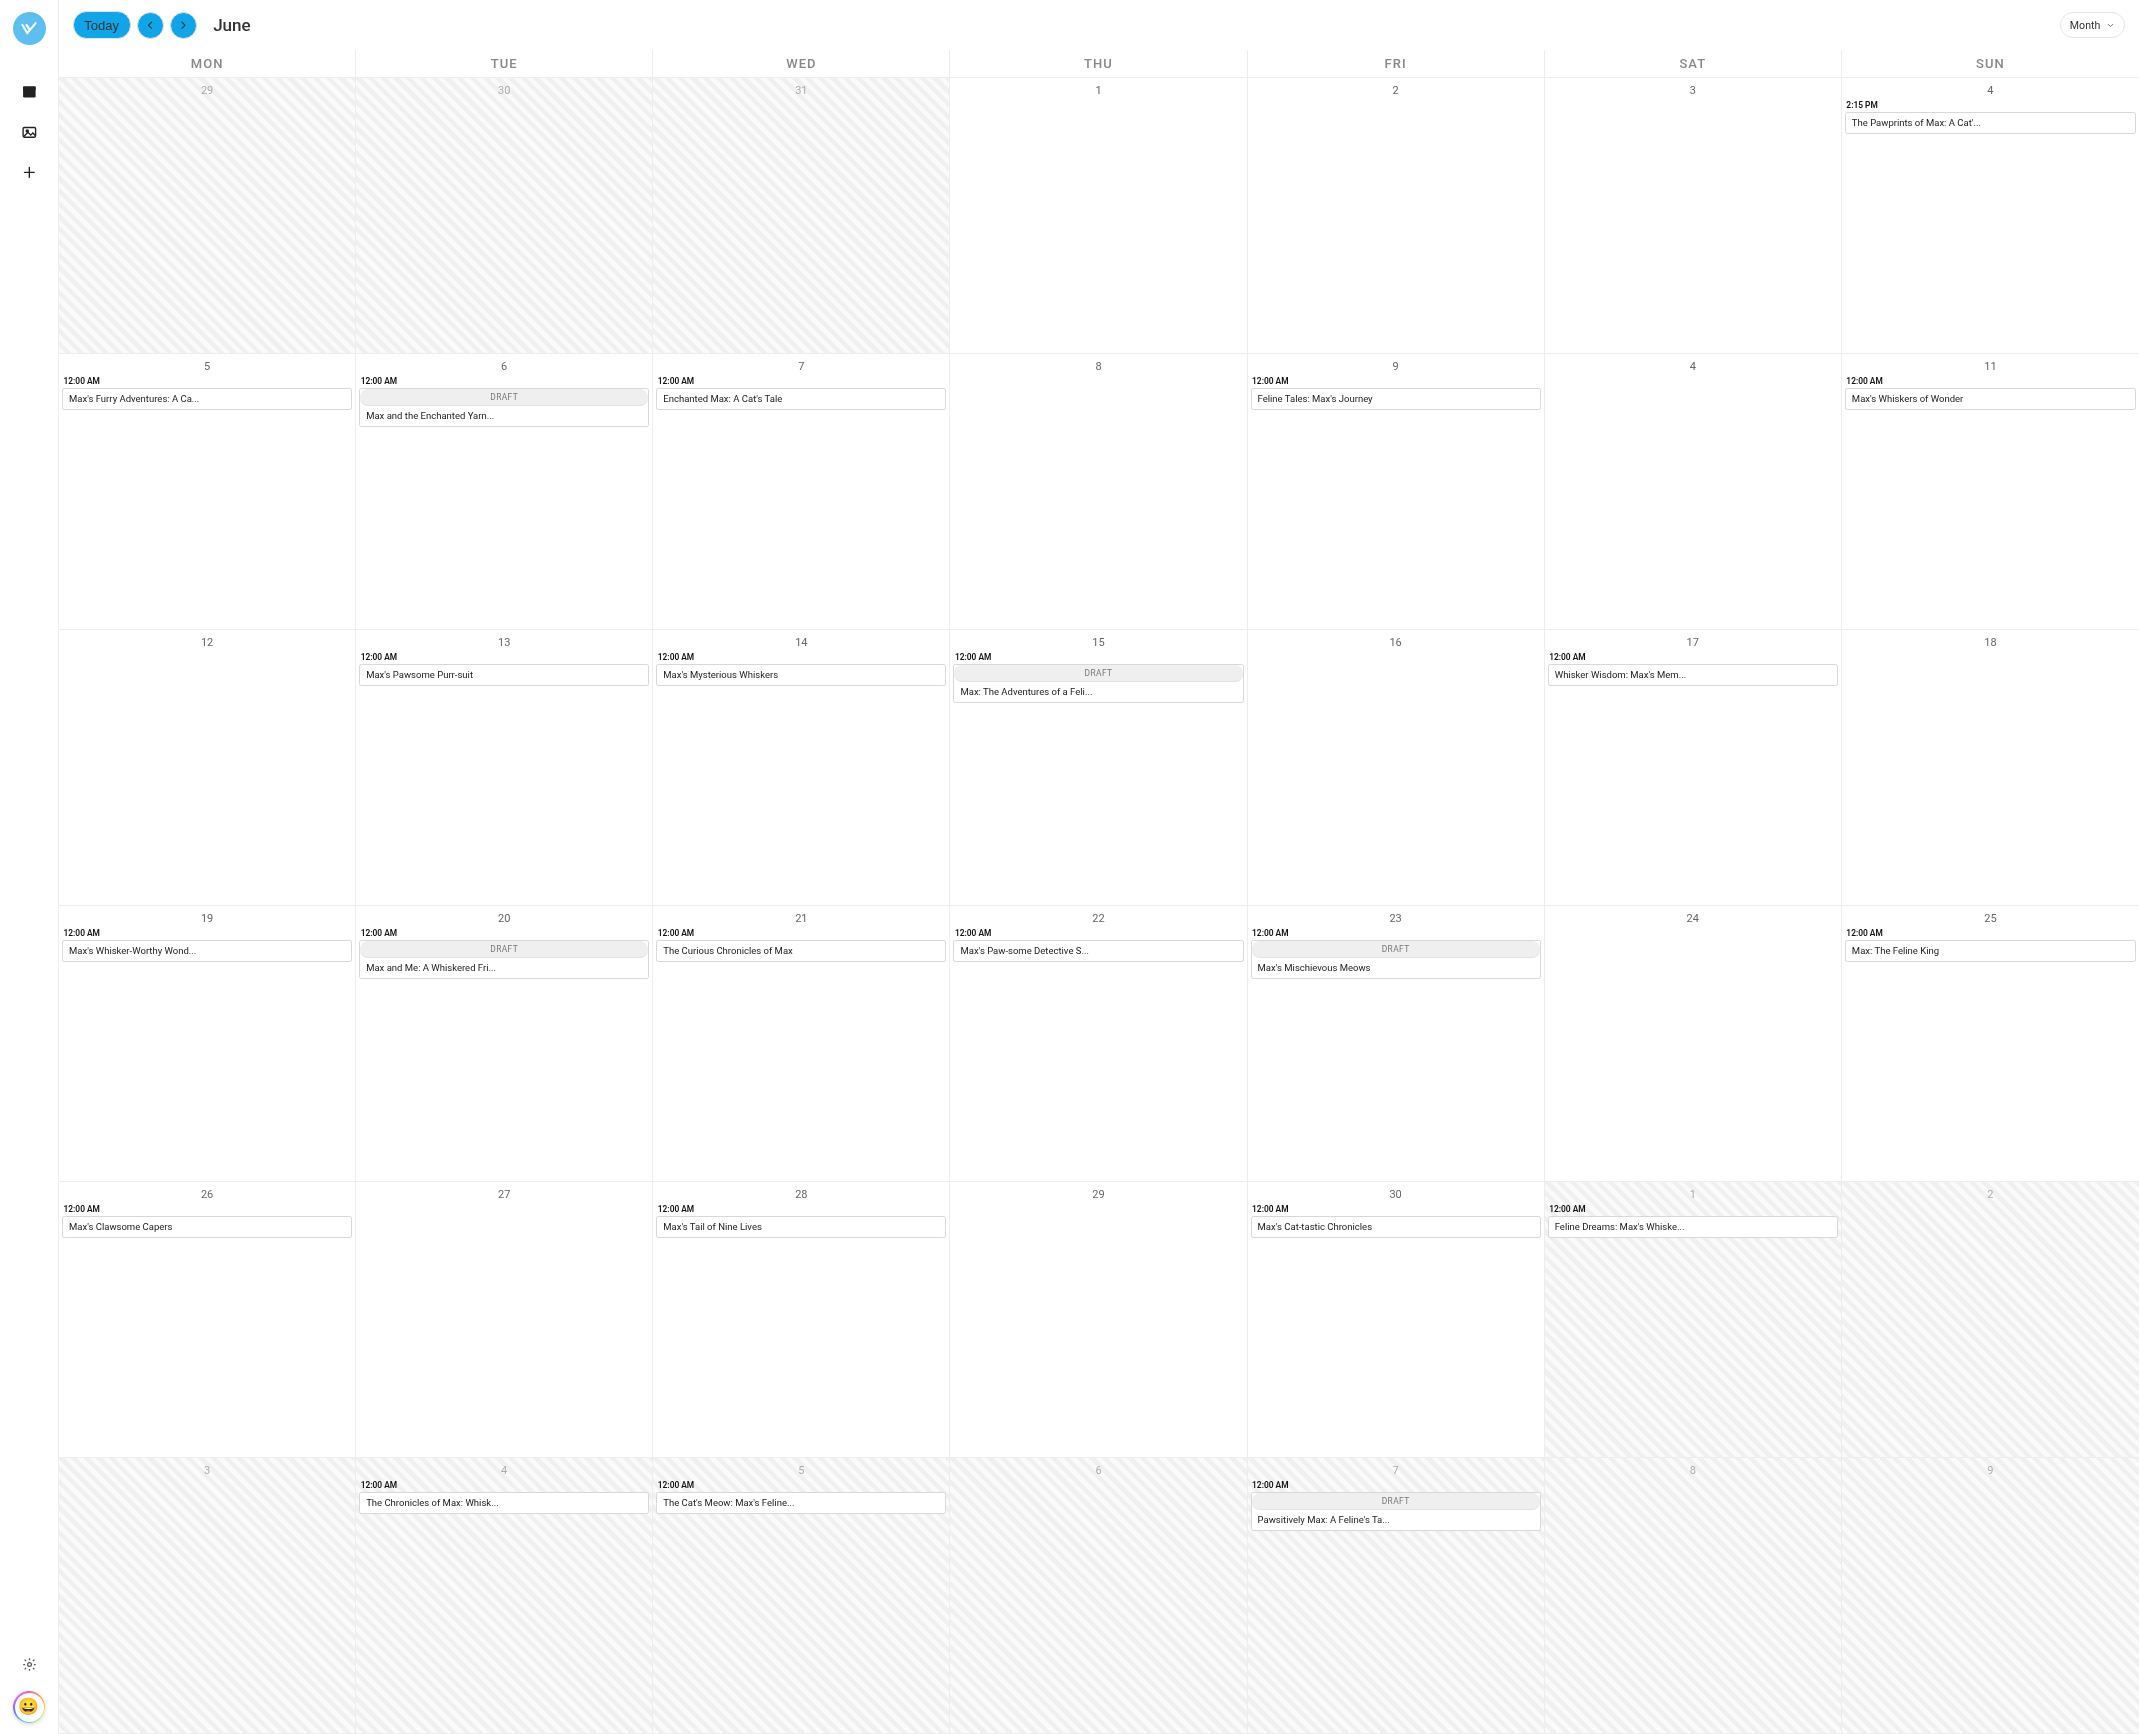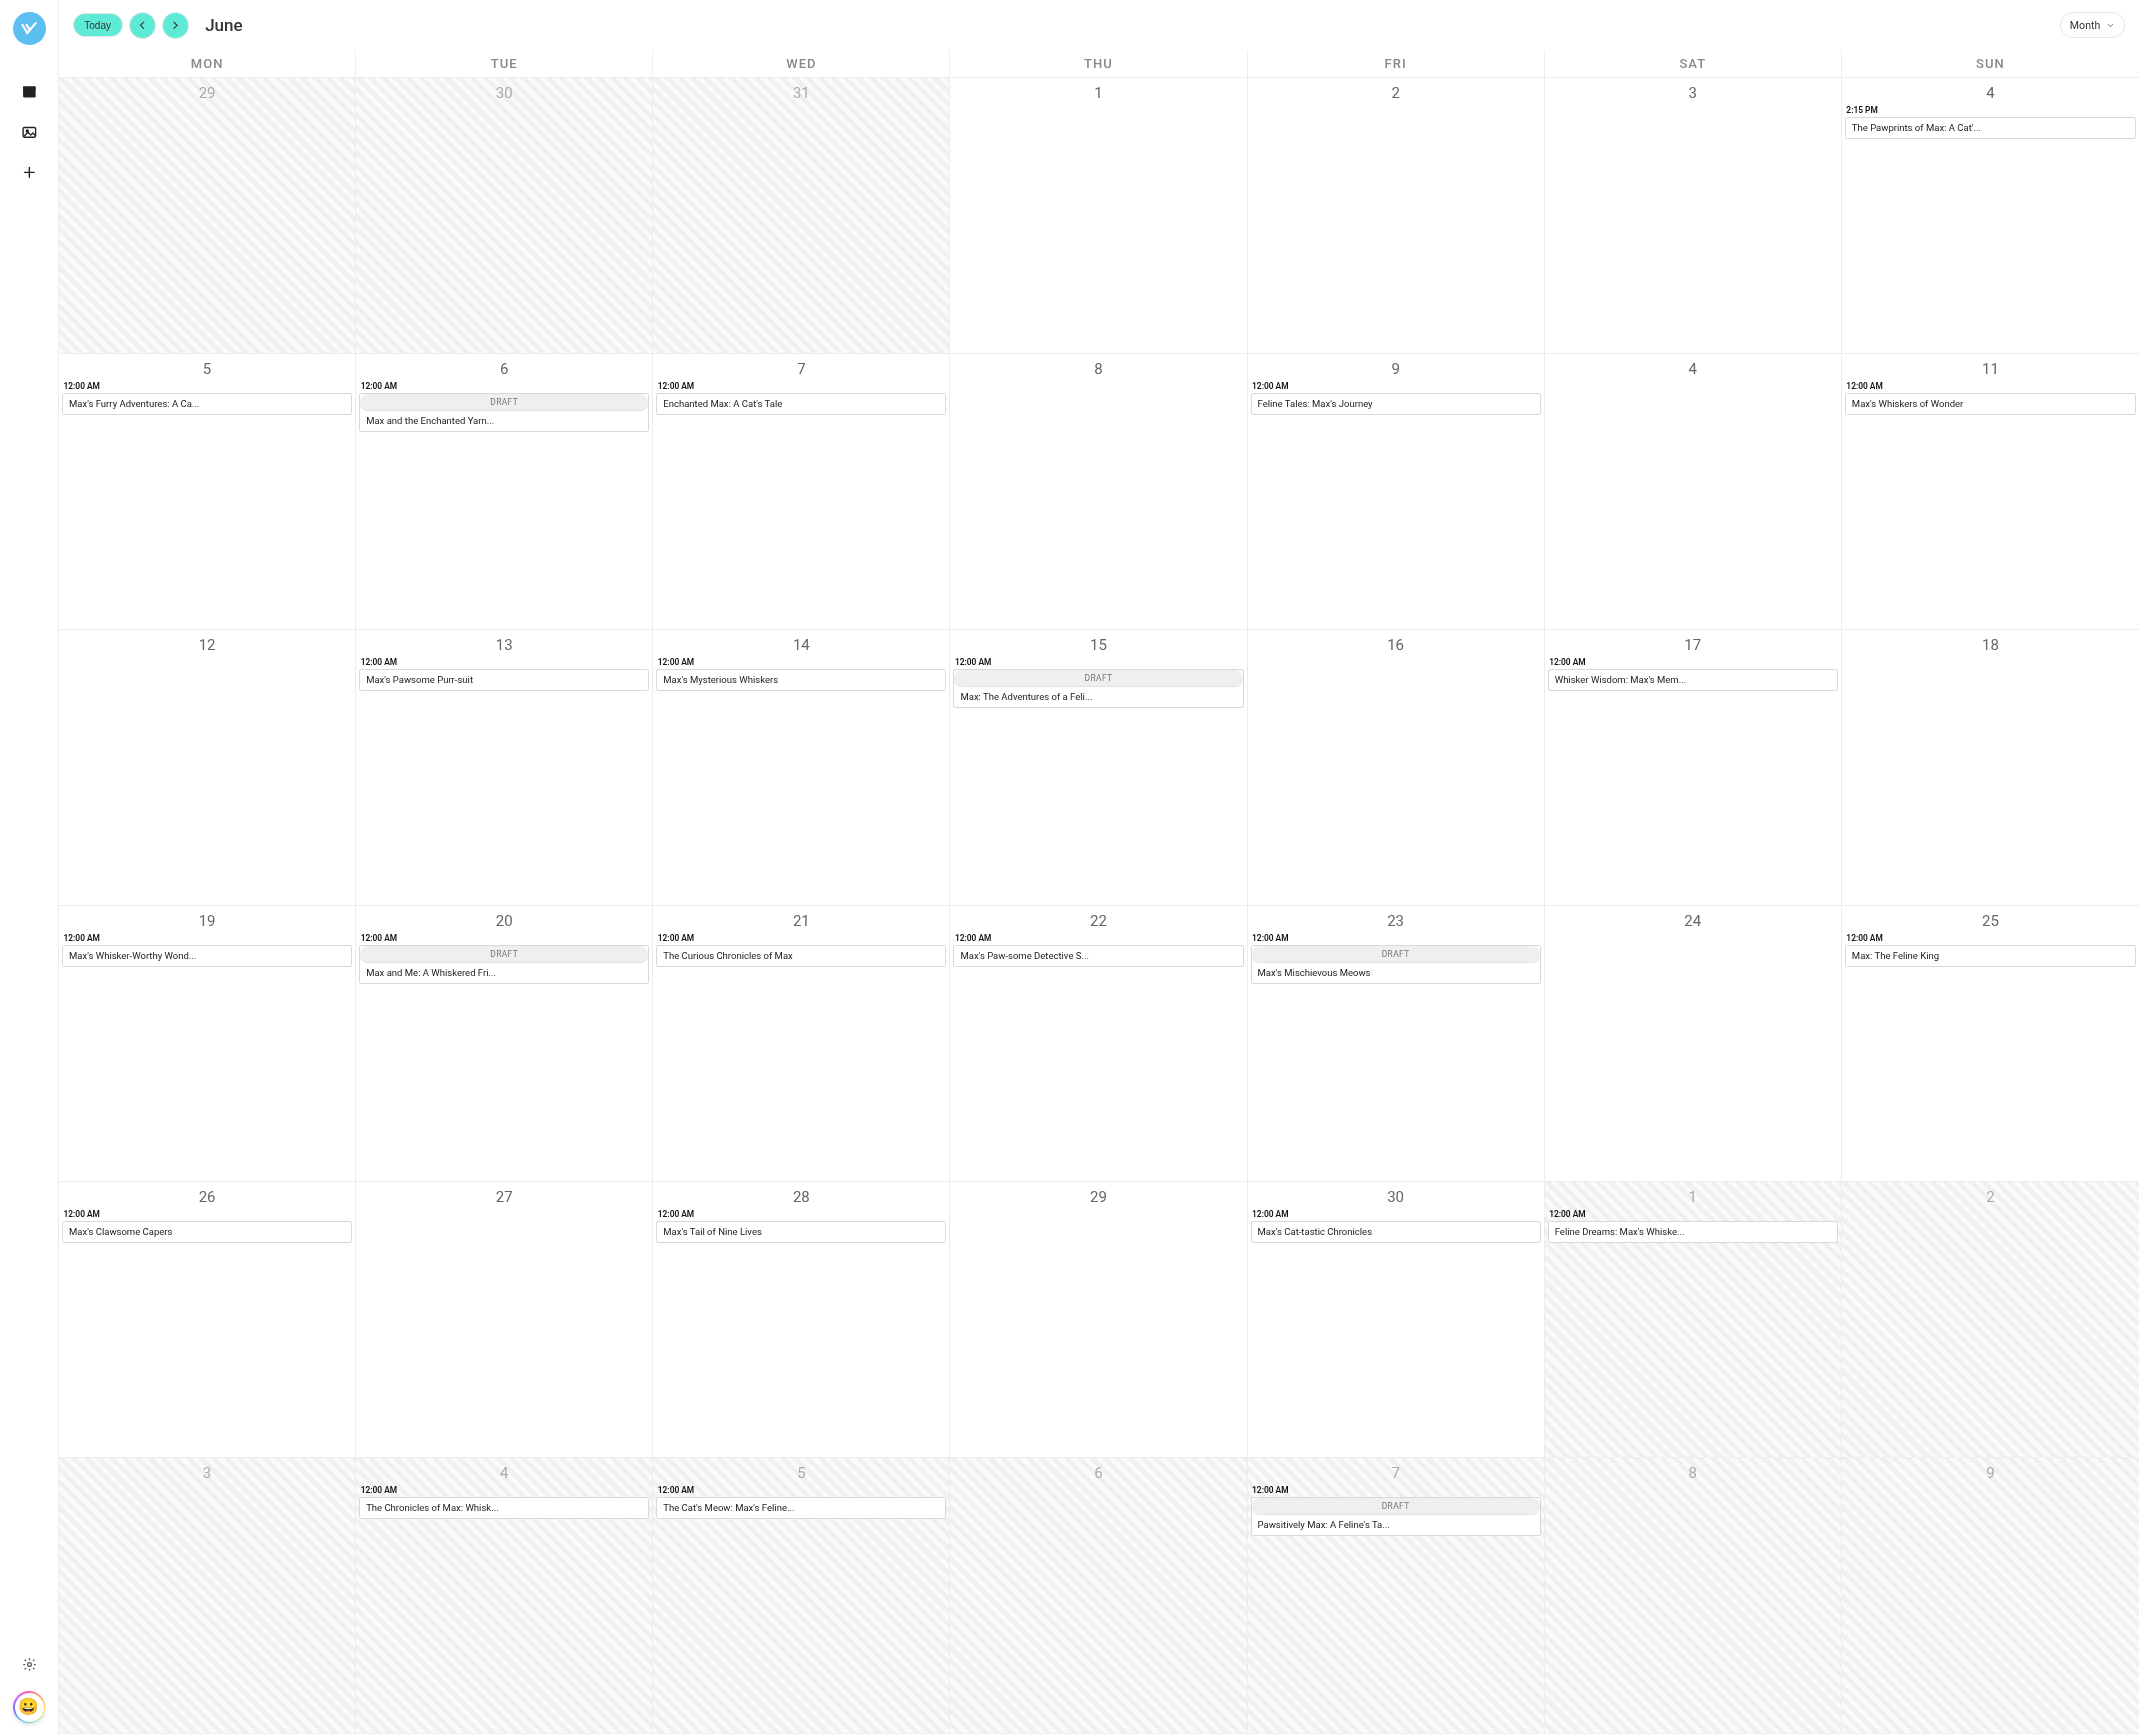--- a/index.html
+++ b/index.html
@@ -65,24 +65,24 @@
   }
   .header {
     height: 50px;
     display: flex;
     align-items: center;
     padding: 0 13.7px;
     gap: 6px;
   }
   .btn {
     border: 0.8px solid #e5e5e5;
-    background: #5eead4;
+    background: #0ea5e9;
     border-radius: 13.7px;
     padding: 5.3px 10.6px;
-    font-size: 10px;
+    font-size: 13px;
     cursor: pointer;
     display: inline-flex;
     align-items: center;
     justify-content: center;
     color: #333;
   }
   .btn.icon-only { width: 27px; height: 27px; padding: 0; }
   .btn svg { width: 10.6px; height: 10.6px; }
   .title { font-size: 17px; font-weight: 500; margin-left: 10.6px; }
   .spacer { flex: 1; }
@@ -124,21 +124,21 @@
     padding: 3px;
     background: #fff;
     overflow: hidden;
   }
   .cell:nth-child(7n) { border-right: none; }
   .cell.out-month {
     background-image: repeating-linear-gradient(45deg, #fafafa 0, #fafafa 4.6px, #f0f0f0 4.6px, #f0f0f0 9px);
   }
   .date-num {
     text-align: center;
-    font-size: 15px;
+    font-size: 11px;
     color: #666;
     padding: 3px 0 1.5px 0;
   }
   .cell.out-month .date-num { color: #aaa; }
   .event-time {
     font-size: 8.4px;
     font-weight: 600;
     color: #111;
     padding-left: 1.5px;
     margin-top: 1.5px;

